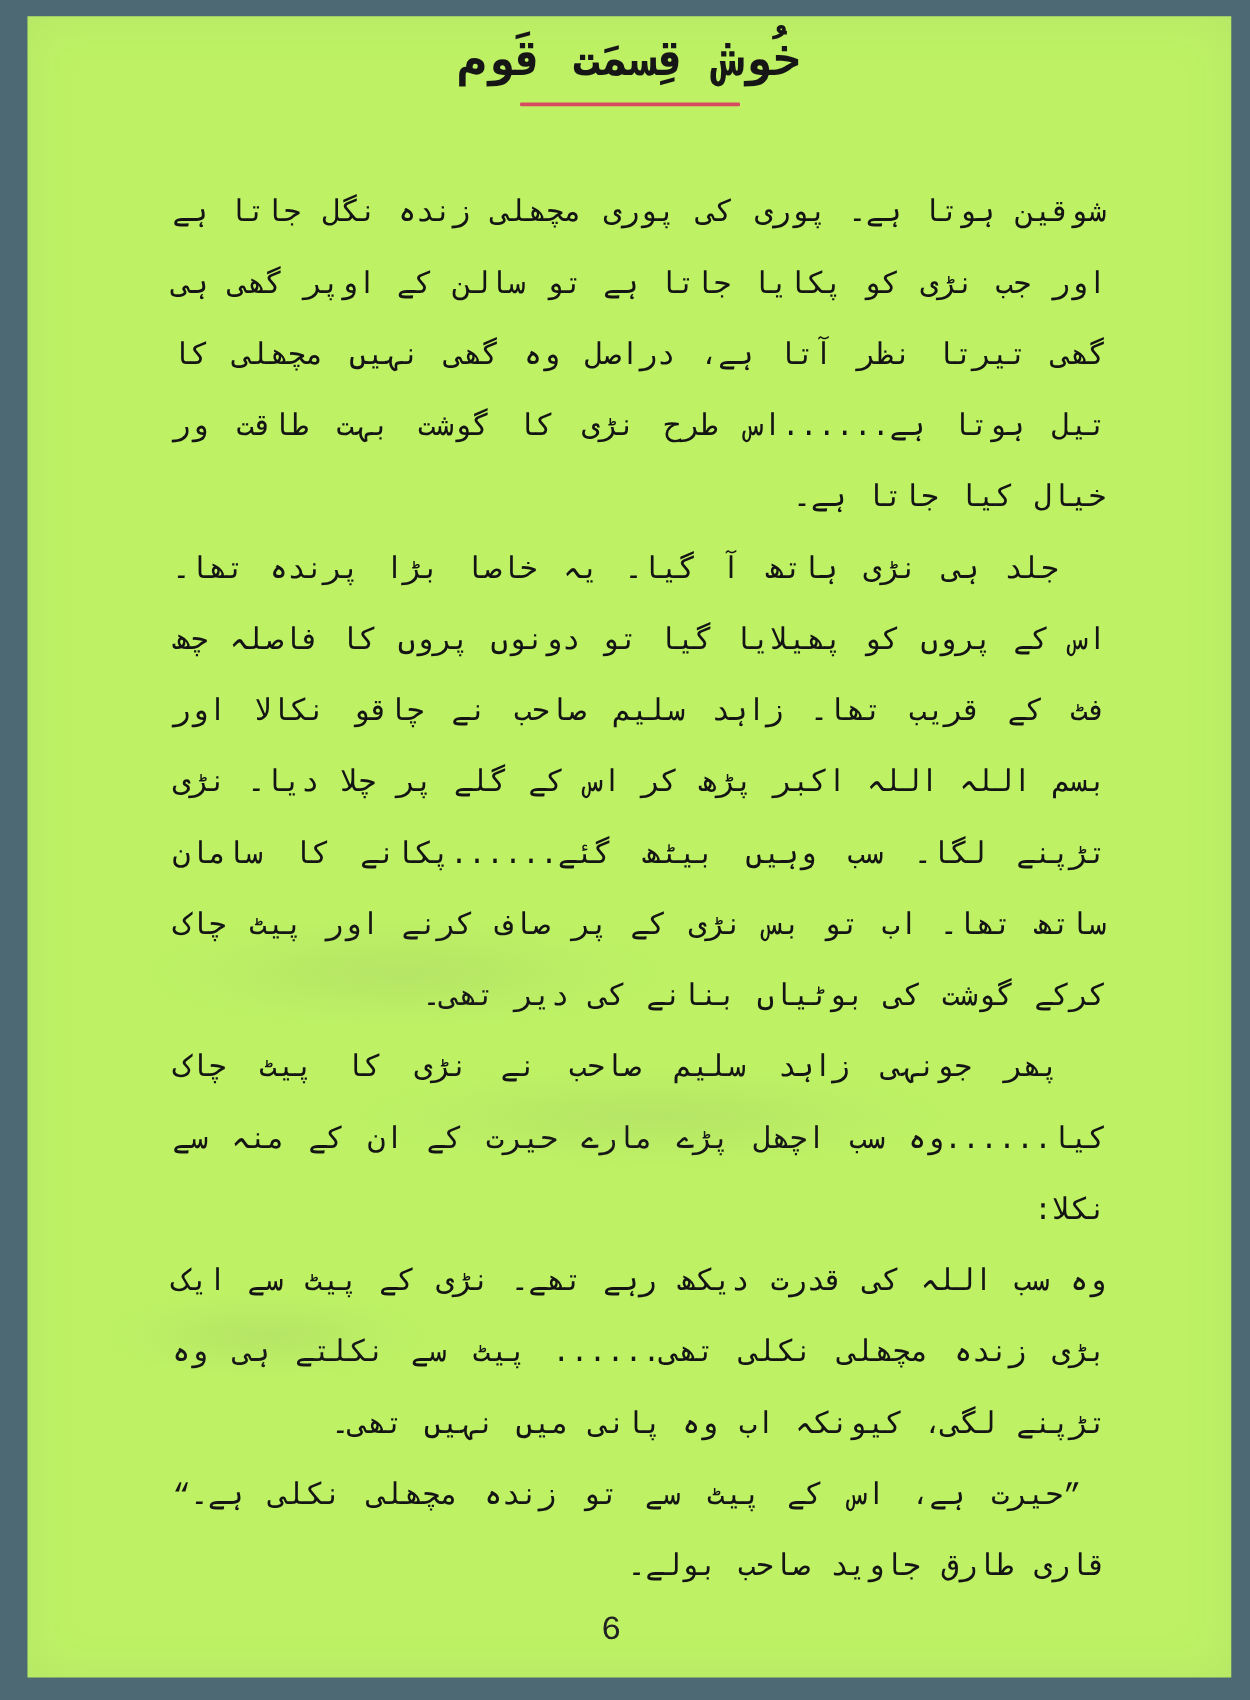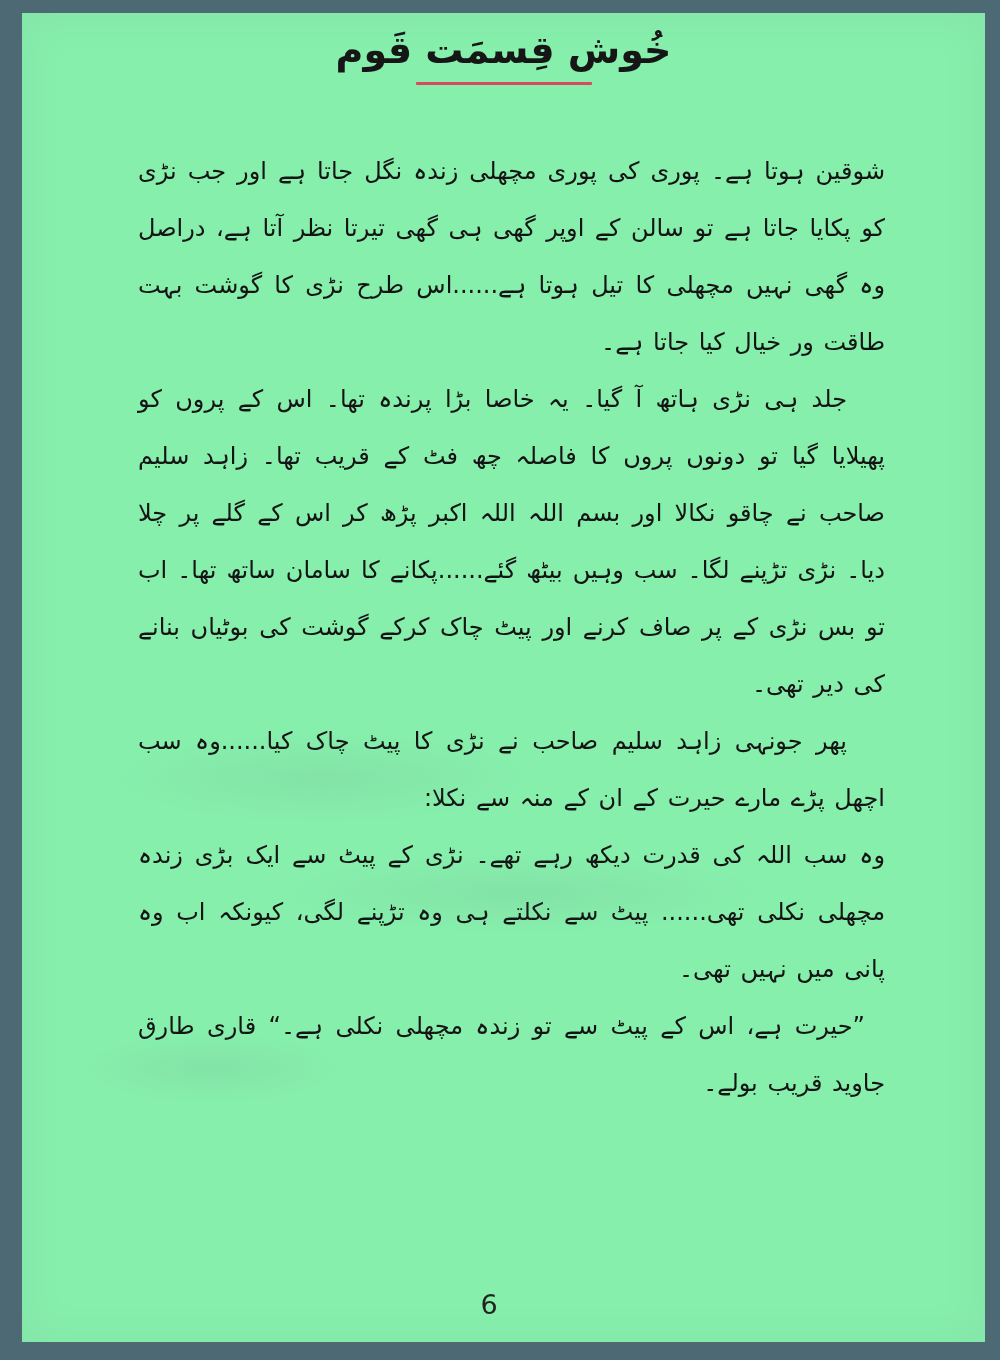--- a/index.html
+++ b/index.html
@@ -9,23 +9,24 @@
     height: 1360px;
     background: #4d6a74;
     font-family: "DejaVu Sans", sans-serif;
   }
   .page {
     position: absolute;
     left: 22px;
     top: 13px;
     right: 15px;
     bottom: 18px;
-    background: #86efac;
+    background: #bef264;
     overflow: hidden;
     box-shadow: inset 0 0 40px rgba(120,130,135,0.10);
+    font-family: Liberation Mono, monospace;
   }
   .header {
     margin-top: 14px;
     text-align: center;
   }
   .title {
     display: inline-block;
     font-size: 38px;
     font-weight: bold;
     color: #161616;
@@ -88,18 +89,18 @@
   <div class="header">
     <div class="title">خُوش قِسمَت قَوم</div>
     <div class="title-underline"></div>
   </div>
 
   <div class="body-text">
     <p class="para">شوقین ہوتا ہے۔ پوری کی پوری مچھلی زندہ نگل جاتا ہے اور جب نڑی کو پکایا جاتا ہے تو سالن کے اوپر گھی ہی گھی تیرتا نظر آتا ہے، دراصل وہ گھی نہیں مچھلی کا تیل ہوتا ہے......اس طرح نڑی کا گوشت بہت طاقت ور خیال کیا جاتا ہے۔</p>
     <p class="para indent">جلد ہی نڑی ہاتھ آ گیا۔ یہ خاصا بڑا پرندہ تھا۔ اس کے پروں کو پھیلایا گیا تو دونوں پروں کا فاصلہ چھ فٹ کے قریب تھا۔ زاہد سلیم صاحب نے چاقو نکالا اور بسم اللہ اللہ اکبر پڑھ کر اس کے گلے پر چلا دیا۔ نڑی تڑپنے لگا۔ سب وہیں بیٹھ گئے......پکانے کا سامان ساتھ تھا۔ اب تو بس نڑی کے پر صاف کرنے اور پیٹ چاک کرکے گوشت کی بوٹیاں بنانے کی دیر تھی۔</p>
     <p class="para indent">پھر جونہی زاہد سلیم صاحب نے نڑی کا پیٹ چاک کیا......وہ سب اچھل پڑے مارے حیرت کے ان کے منہ سے نکلا:</p>
     <p class="para">وہ سب اللہ کی قدرت دیکھ رہے تھے۔ نڑی کے پیٹ سے ایک بڑی زندہ مچھلی نکلی تھی...... پیٹ سے نکلتے ہی وہ تڑپنے لگی، کیونکہ اب وہ پانی میں نہیں تھی۔</p>
-    <p class="para indent-sm">”حیرت ہے، اس کے پیٹ سے تو زندہ مچھلی نکلی ہے۔“ قاری طارق جاوید قریب بولے۔</p>
+    <p class="para indent-sm">”حیرت ہے، اس کے پیٹ سے تو زندہ مچھلی نکلی ہے۔“ قاری طارق جاوید صاحب بولے۔</p>
   </div>
 
   <div class="page-number">6</div>
 
 </div>
 
 </body></html>

